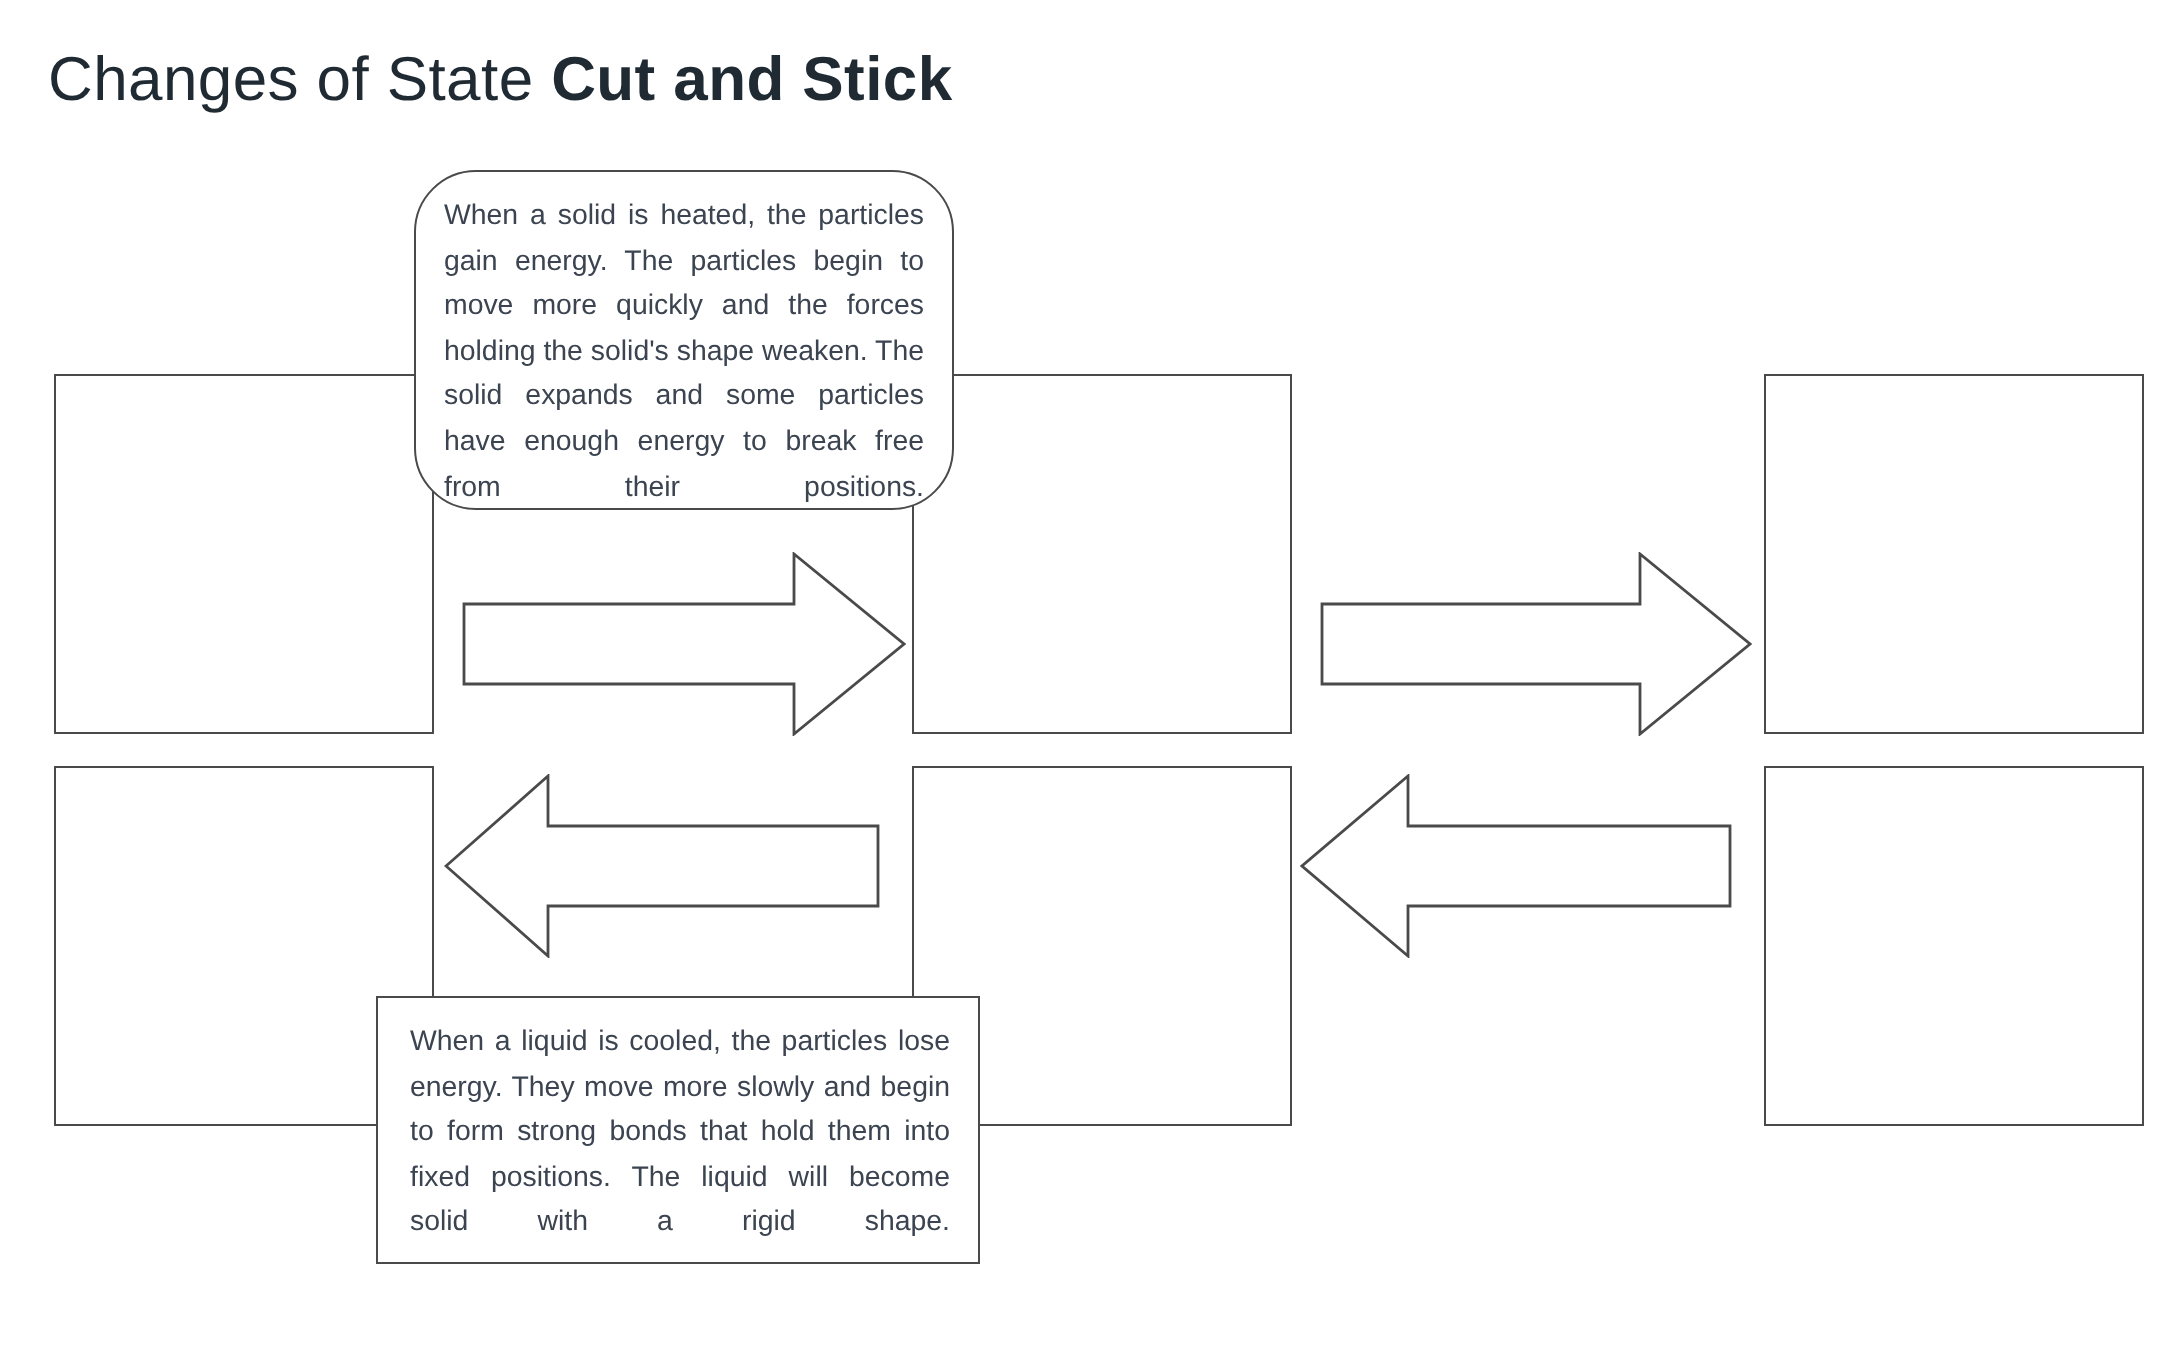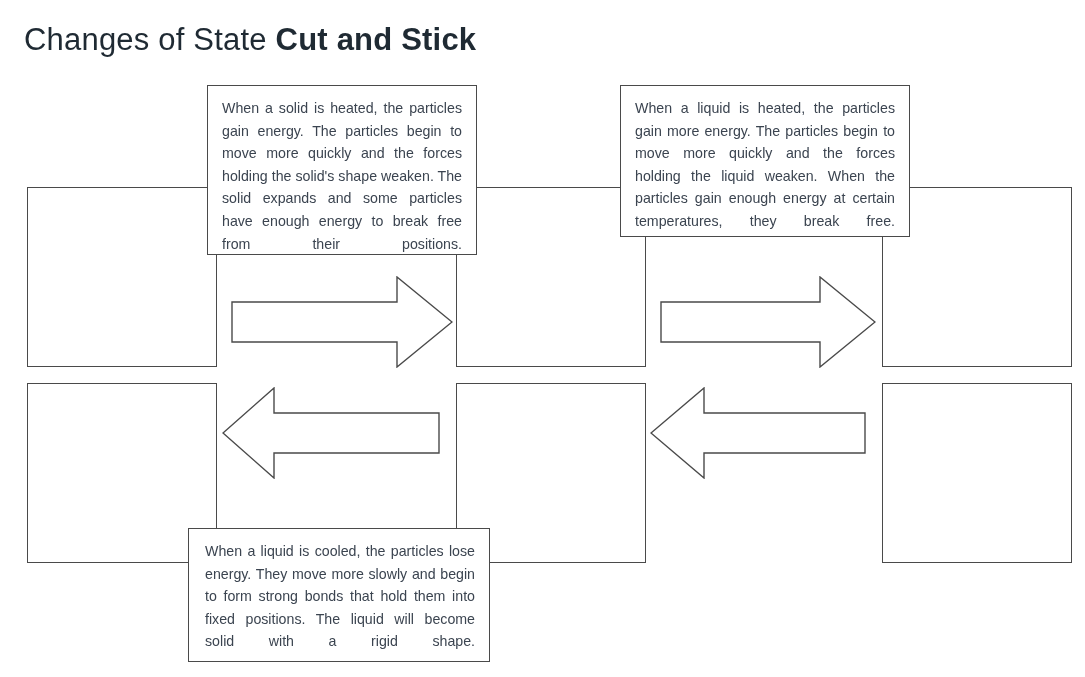--- a/index.html
+++ b/index.html
@@ -112,26 +112,23 @@
       <polygon points="217,26 52,26 52,1 1,46 52,91 52,66 217,66" fill="#ffffff" stroke="#4a4a4a" stroke-width="1.4" stroke-linejoin="miter"></polygon>
     </svg>
   </div>
 
   <div class="arrow" style="left:650px; top:387px;">
     <svg width="216" height="92" viewBox="0 0 216 92">
       <polygon points="215,26 54,26 54,1 1,46 54,91 54,66 215,66" fill="#ffffff" stroke="#4a4a4a" stroke-width="1.4" stroke-linejoin="miter"></polygon>
     </svg>
   </div>
 
-  <div class="card" style="left:207px; top:85px; width:270px; height:170px;">
+  <div class="card" style="left:207px; top:85px; width:270px; height:170px;border-radius:31px;">
     <p>When a solid is heated, the particles gain energy. The particles begin to move more quickly and the forces holding the solid's shape weaken. The solid expands and some particles have enough energy to break free from their positions.</p>
   </div>
 
-  <div class="card" style="left:620px; top:85px; width:290px; height:152px;">
-    <p>When a liquid is heated, the particles gain more energy. The particles begin to move more quickly and the forces holding the liquid weaken. When the particles gain enough energy at certain temperatures, they break free.</p>
-  </div>
 
-  <div class="card" style="left:188px; top:528px; width:302px; height:134px;padding-left:16px;">
+  <div class="card" style="left:188px; top:498px; width:302px; height:134px;padding-left:16px;">
     <p>When a liquid is cooled, the particles lose energy. They move more slowly and begin to form strong bonds that hold them into fixed positions. The liquid will become solid with a rigid shape.</p>
   </div>
 
 
 </div>
 
 </body></html>

